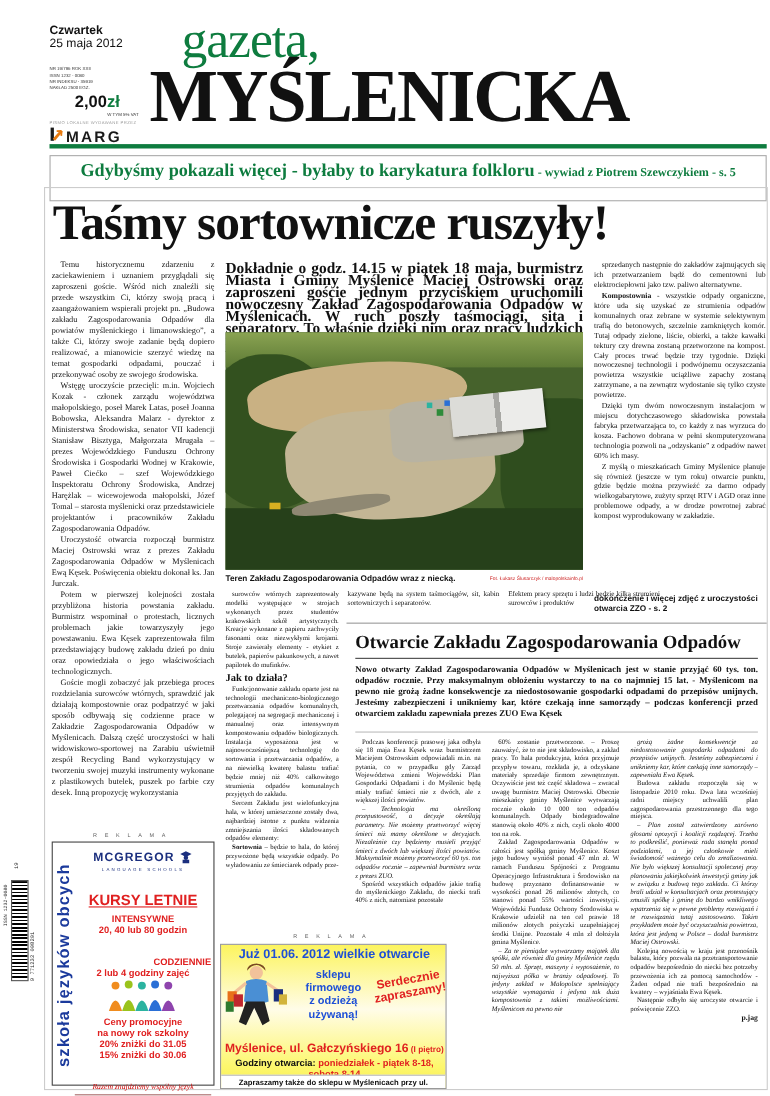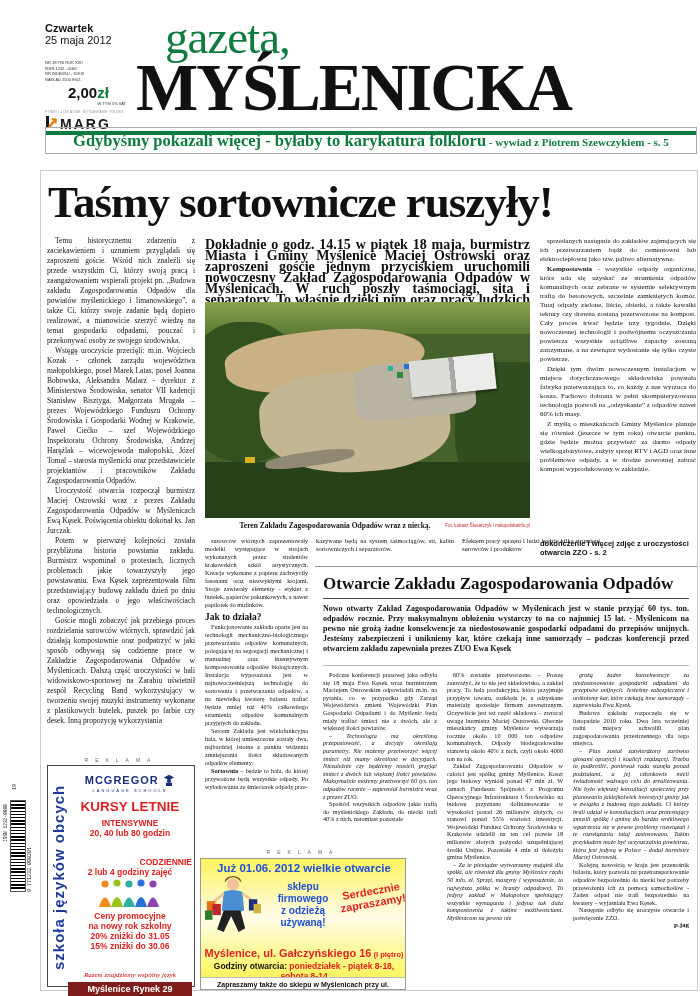--- a/index.html
+++ b/index.html
@@ -31,21 +31,21 @@
   .main-box { border:1px solid #ccc; }
   .headline1 { font-size:45px; font-weight:bold; letter-spacing:-1px; white-space:nowrap; }
   .bodycol { font-size:7.5px; line-height:10px; }
   .bodycol p { text-indent:8px; }
   .lead1 { font-weight:bold; font-size:14px; line-height:11px; }
   .col4t { font-size:7px; line-height:9px; }
   .col4t p { text-indent:7px; margin-bottom:1px; }
   .smallcol { font-size:6.2px; line-height:8px; }
   .smallcol p { text-indent:6px; }
   .jak-head { font-weight:bold; font-size:9.5px; margin:4px 0 2px 0; text-indent:0 !important; }
-  .caption { font-family:Liberation Serif, serif; font-weight:bold; font-size:7.5px; color:#111;text-align:center; }
+  .caption { font-family:Liberation Sans, sans-serif; font-weight:bold; font-size:7.5px; color:#111; }
   .credit  { font-family:"Liberation Sans",sans-serif; font-size:4.5px; color:#c22; text-align:right; }
   .frag { font-size:6.5px; line-height:8px; }
   .cont-note { font-family:"Liberation Sans",sans-serif; font-weight:bold; font-size:7.5px; line-height:9px; }
 
   
   .photo { background:#46622c; overflow:hidden; }
   .photo > div { position:absolute; }
 
   
   .a2-box { border-top:1px solid #999; }
@@ -113,21 +113,21 @@
       <rect x="1" y="1" width="3" height="12" fill="#1a1a1a"></rect>
       <path d="M4 12 L11 4" stroke="#e87b10" stroke-width="2.6"></path>
       <path d="M11 4 L6.5 4.3 M11 4 L10.7 8.5" stroke="#e87b10" stroke-width="1.6"></path>
     </svg><span class="marg">MARG</span>
   </div>
 
   <div class="abs masthead-top" style="left:165px; top:10px;">gazeta,</div>
   <div class="abs masthead-main" style="left:136px; top:48px;">MYŚLENICKA</div>
   <div class="abs green-rule" style="left:45px; top:131px; width:652px; height:4px;"></div>
 
-  <div class="abs banner" style="left:45px; top:127px; width:652px; height:27px;">
+  <div class="abs banner" style="left:45px; top:141px; width:652px; height:42px;">
     <span class="q">Gdybyśmy pokazali więcej - byłaby to karykatura folkloru</span><span class="src"> - wywiad z Piotrem Szewczykiem - s. 5</span>
   </div>
 
   <div class="abs main-box" style="left:40px; top:170px; width:658px; height:821px;"></div>
 
   <div class="abs headline1" style="left:48px; top:176px; width:640px;">Taśmy sortownicze ruszyły!</div>
 
   <div class="abs bodycol just" style="left:47px; top:236px; width:148px; height:518px;">
     <p>Temu historycznemu zdarzeniu z zaciekawieniem i uznaniem przyglądali się zaproszeni goście. Wśród nich znaleźli się przede wszystkim Ci, którzy swoją pracą i zaangażowaniem wspierali projekt pn. „Budowa zakładu Zagospodarowania Odpadów dla powiatów myślenickiego i limanowskiego”, a także Ci, którzy swoje zadanie będą dopiero realizować, a mianowicie szerzyć wiedzę na temat gospodarki odpadami, pouczać i przekonywać osoby ze swojego środowiska.</p>
     <p>Wstęgę uroczyście przecięli: m.in. Wojciech Kozak - członek zarządu województwa małopolskiego, poseł Marek Latas, poseł Joanna Bobowska, Aleksandra Malarz - dyrektor z Ministerstwa Środowiska, senator VII kadencji Stanisław Bisztyga, Małgorzata Mrugała – prezes Wojewódzkiego Funduszu Ochrony Środowiska i Gospodarki Wodnej w Krakowie, Paweł Ciećko – szef Wojewódzkiego Inspektoratu Ochrony Środowiska, Andrzej Harężlak – wicewojewoda małopolski, Józef Tomal – starosta myślenicki oraz przedstawiciele projektantów i pracowników Zakładu Zagospodarowania Odpadów.</p>
@@ -206,21 +206,21 @@
     <div class="abs vert" style="left:2px; top:4px; height:214px;">szkoła języków obcych</div>
     <div>
       <span class="mcg-brand">MCGREGOR</span>
       <svg width="12" height="12" viewBox="0 0 14 14" style="vertical-align:middle">
         <polygon points="1,4 7,1 13,4 7,7" fill="#1b2f7e"></polygon>
           <circle cx="7" cy="8" r="2.4" fill="#1b2f7e"></circle>
           <rect x="3.5" y="10" width="7" height="4" fill="#1b2f7e"></rect>
       </svg>
       <div class="mcg-sub">LANGUAGE SCHOOLS</div>
     </div>
-    <div class="red-b mcg-title" style="margin-top:6px;">KURSY LETNIE</div>
+    <div class="red-b mcg-title" style="margin-top:18px;text-decoration:underline;">KURSY LETNIE</div>
     <div class="red-b mcg-line" style="margin-top:4px;">INTENSYWNE</div>
     <div class="red-b mcg-line">20, 40 lub 80 godzin</div>
     <div class="red-b mcg-line" style="margin-top:19px;text-align:right;">CODZIENNIE</div>
     <div class="red-b mcg-line">2 lub 4 godziny zajęć</div>
     <svg width="66" height="28" viewBox="0 0 66 28" style="margin-top:2px;">
       <g fill="#f08c1e">
           <circle cx="8" cy="5" r="3.6"></circle>
           <path d="M2 28 Q8 9 14 28 Z"></path>
         </g>
       <g fill="#9ac31c">

